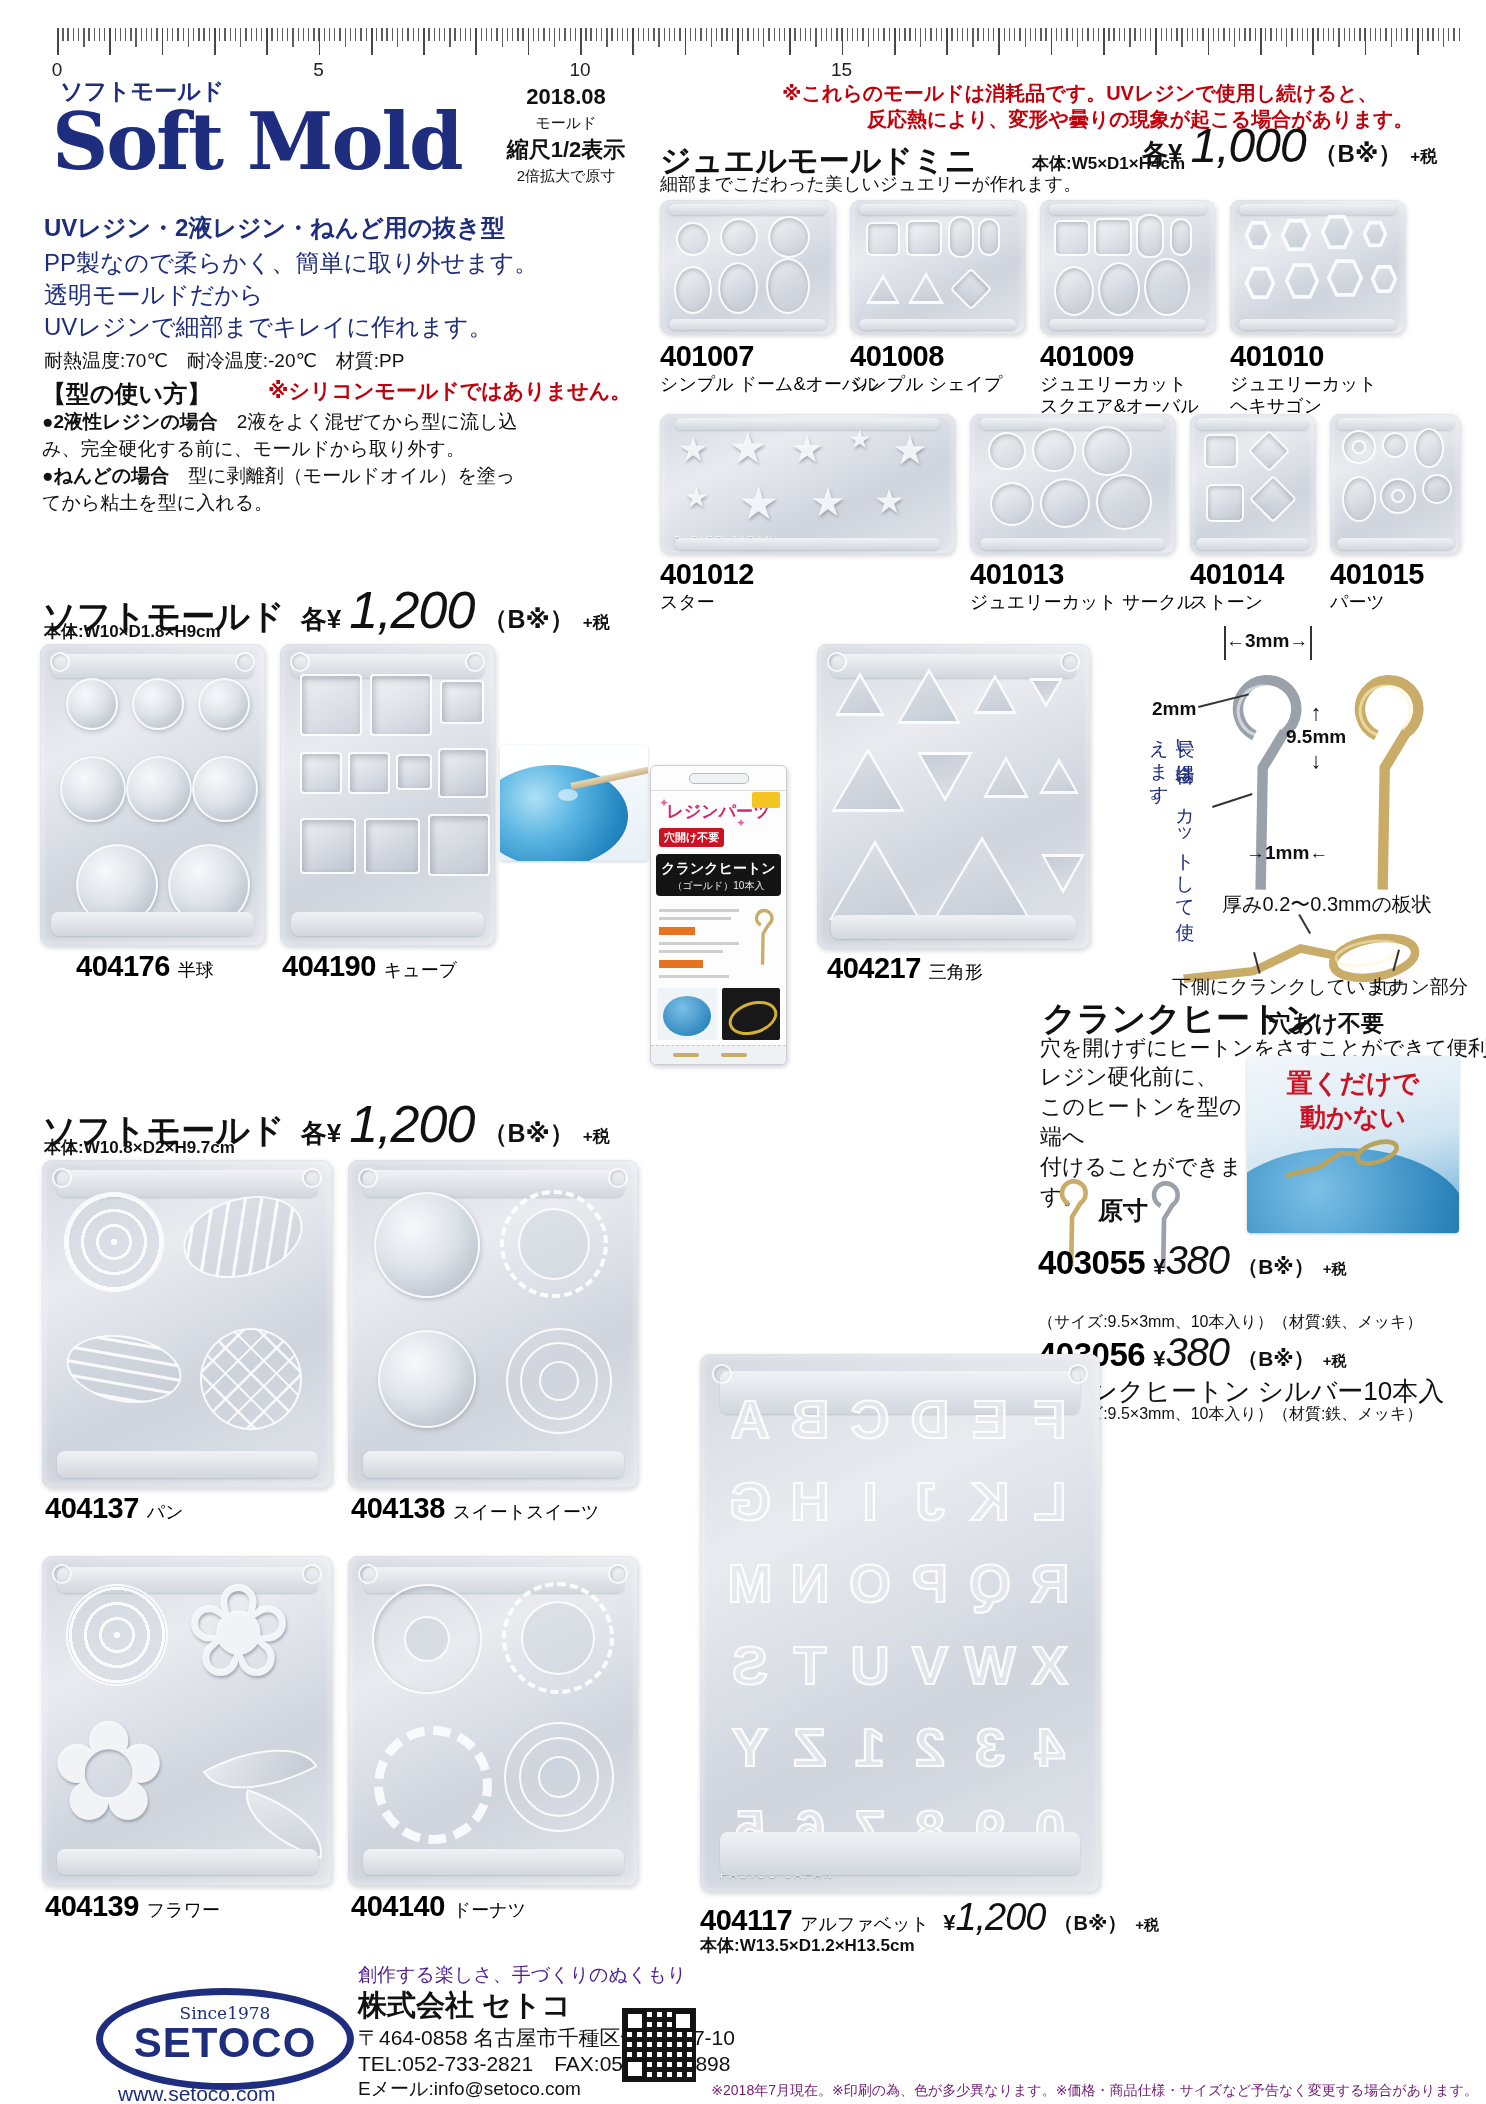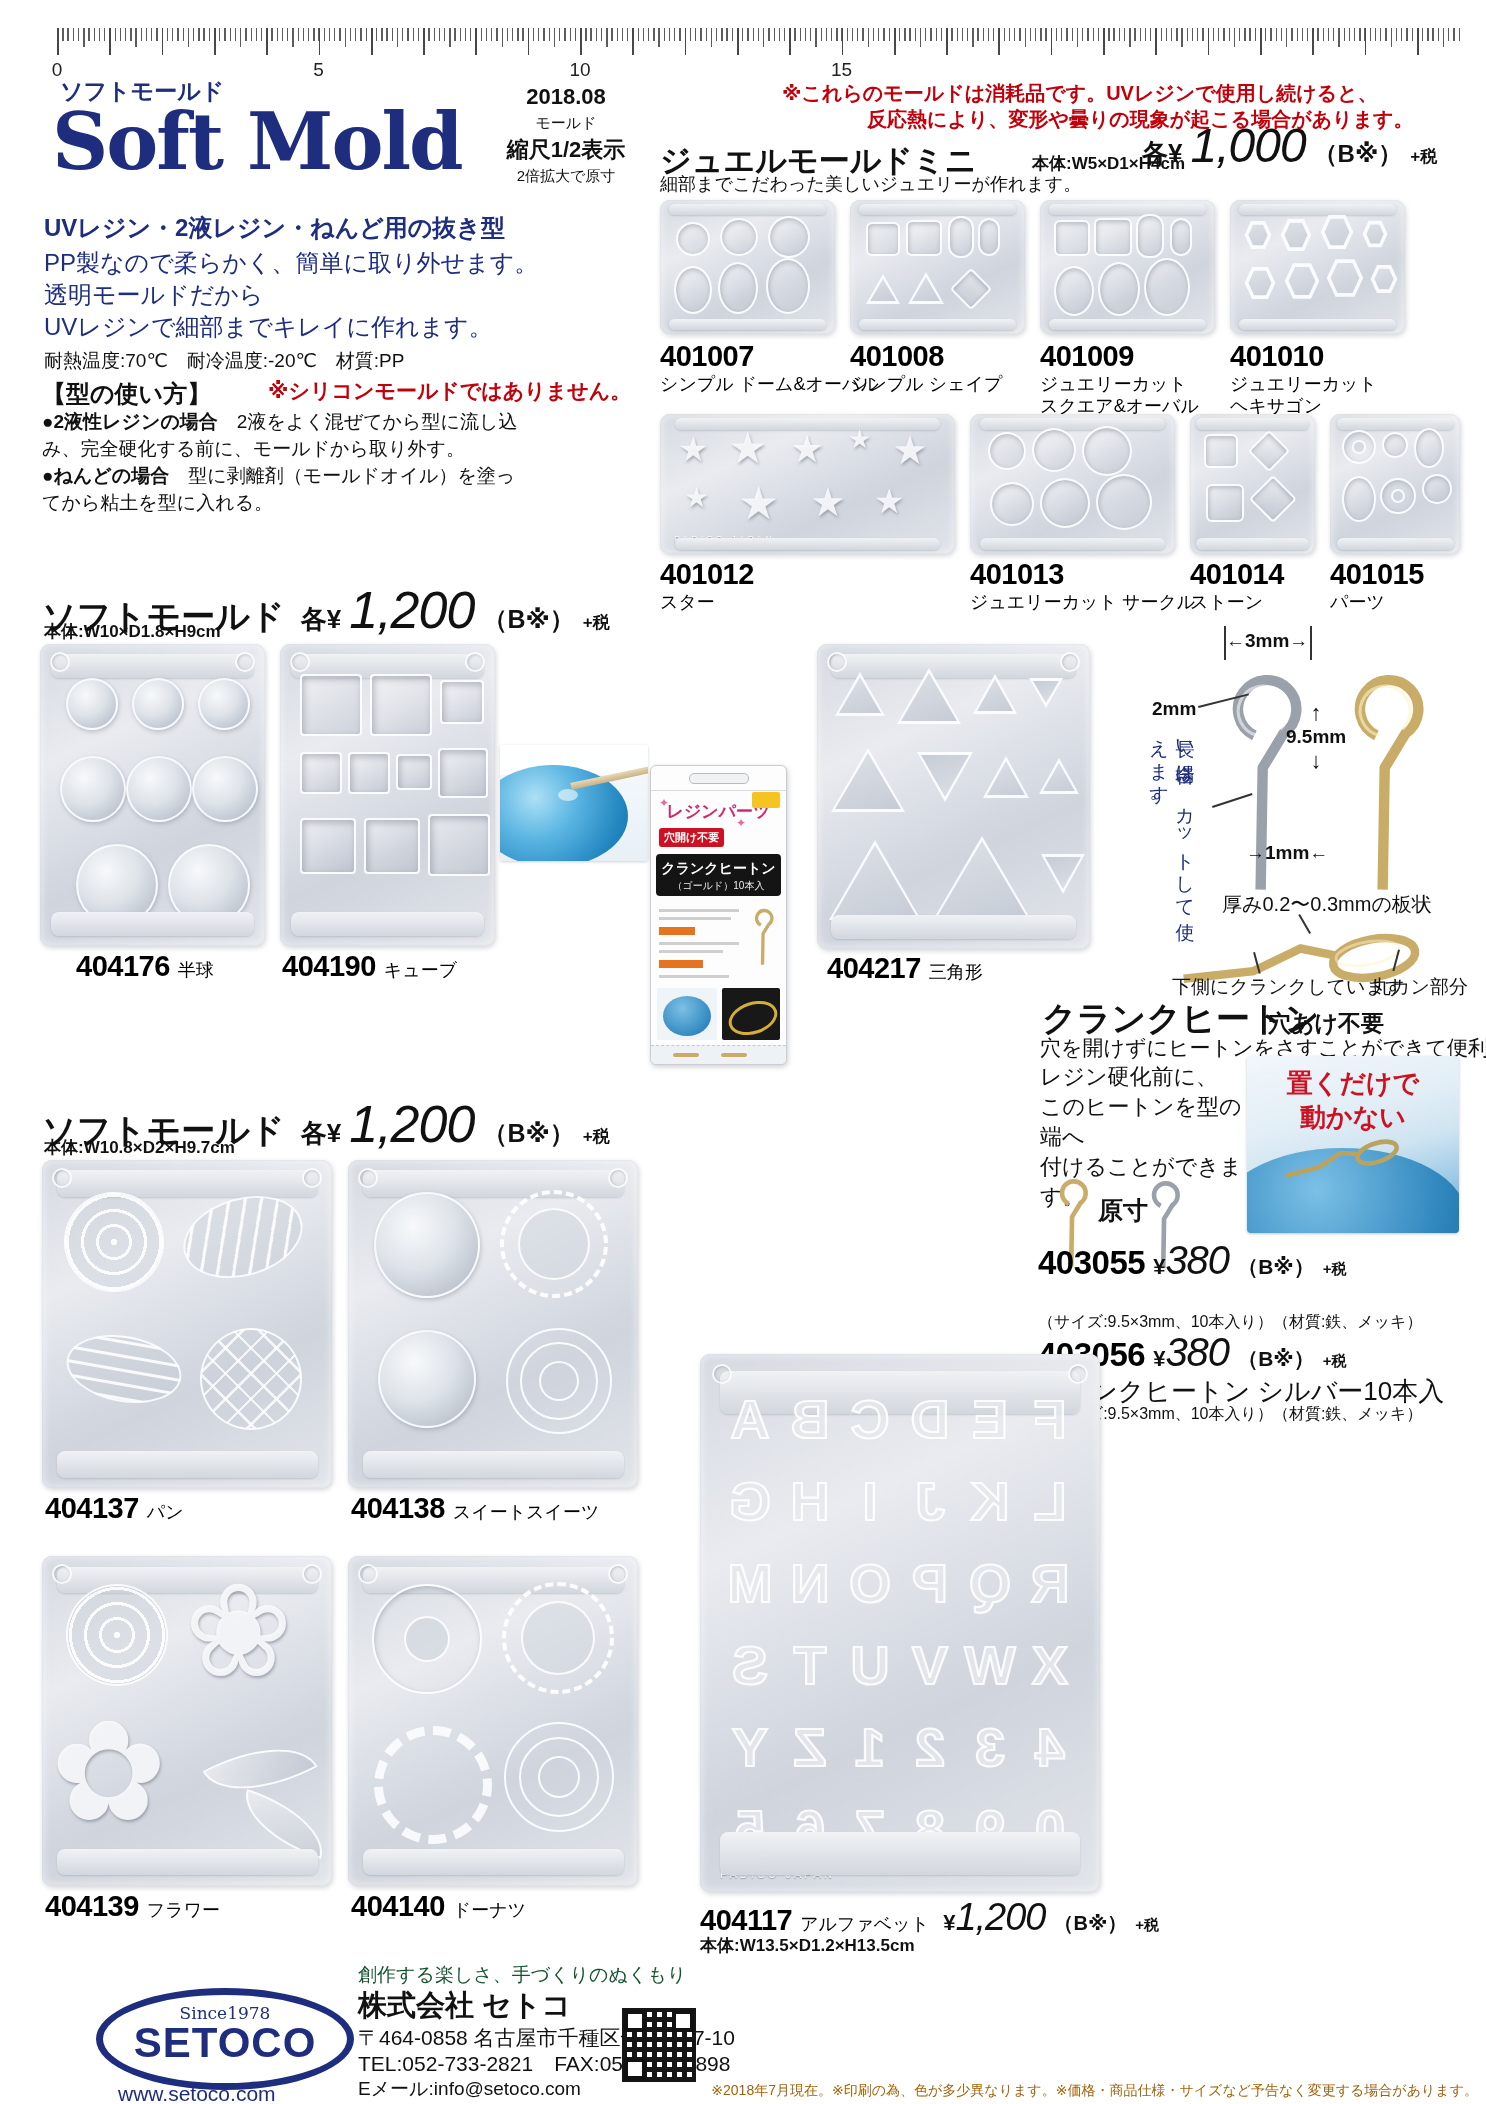--- a/index.html
+++ b/index.html
@@ -600,27 +600,27 @@
   </div>
   <div class="t b" style="left:700px;top:1934px;font-size:17px;">本体:W13.5×D1.2×H13.5cm</div>
 
 
   <div style="position:absolute;left:96px;top:1988px;width:244px;height:88px;border:7px solid #1e2d7d;border-radius:50%;background:#fff;text-align:center;">
     <div style="font-family:'DejaVu Serif','Liberation Serif',serif;font-size:17px;color:#1e2d7d;margin-top:8px;">Since1978</div>
     <div style="font-size:42px;font-weight:bold;color:#1e2d7d;letter-spacing:1px;margin-top:-4px;">SETOCO</div>
   </div>
   <div class="t navy" style="left:118px;top:2082px;font-size:21px;">www.setoco.com</div>
 
-  <div class="t" style="left:358px;top:1962px;font-size:19px;color:#14532d;">創作する楽しさ、手づくりのぬくもり</div>
+  <div class="t" style="left:358px;top:1962px;font-size:19px;color:#4c1d95;">創作する楽しさ、手づくりのぬくもり</div>
   <div class="t b" style="left:358px;top:1986px;font-size:29px;">株式会社 セトコ</div>
   <div class="t" style="left:358px;top:2024px;font-size:21px;">〒464-0858 名古屋市千種区千種3-27-10</div>
   <div class="t" style="left:358px;top:2050px;font-size:21px;">TEL:052-733-2821　FAX:052-733-2898</div>
   <div class="t" style="left:358px;top:2076px;font-size:19px;">Eメール:info@setoco.com</div>
 
   <div class="qr" style="left:622px;top:2008px;width:74px;height:74px;">
     <div class="qrf" style="left:2px;top:2px;"></div>
     <div class="qrf" style="right:2px;top:2px;"></div>
     <div class="qrf" style="left:2px;bottom:2px;"></div>
   </div>
 
-  <div class="t" style="left:528px;top:2082px;width:950px;text-align:right;font-size:14px;color:#a16207;">※2018年7月現在。※印刷の為、色が多少異なります。※価格・商品仕様・サイズなど予告なく変更する場合があります。</div>
+  <div class="t" style="left:528px;top:2082px;width:950px;text-align:right;font-size:14px;color:#701a75;">※2018年7月現在。※印刷の為、色が多少異なります。※価格・商品仕様・サイズなど予告なく変更する場合があります。</div>
 
 </div>
 
 </body></html>

